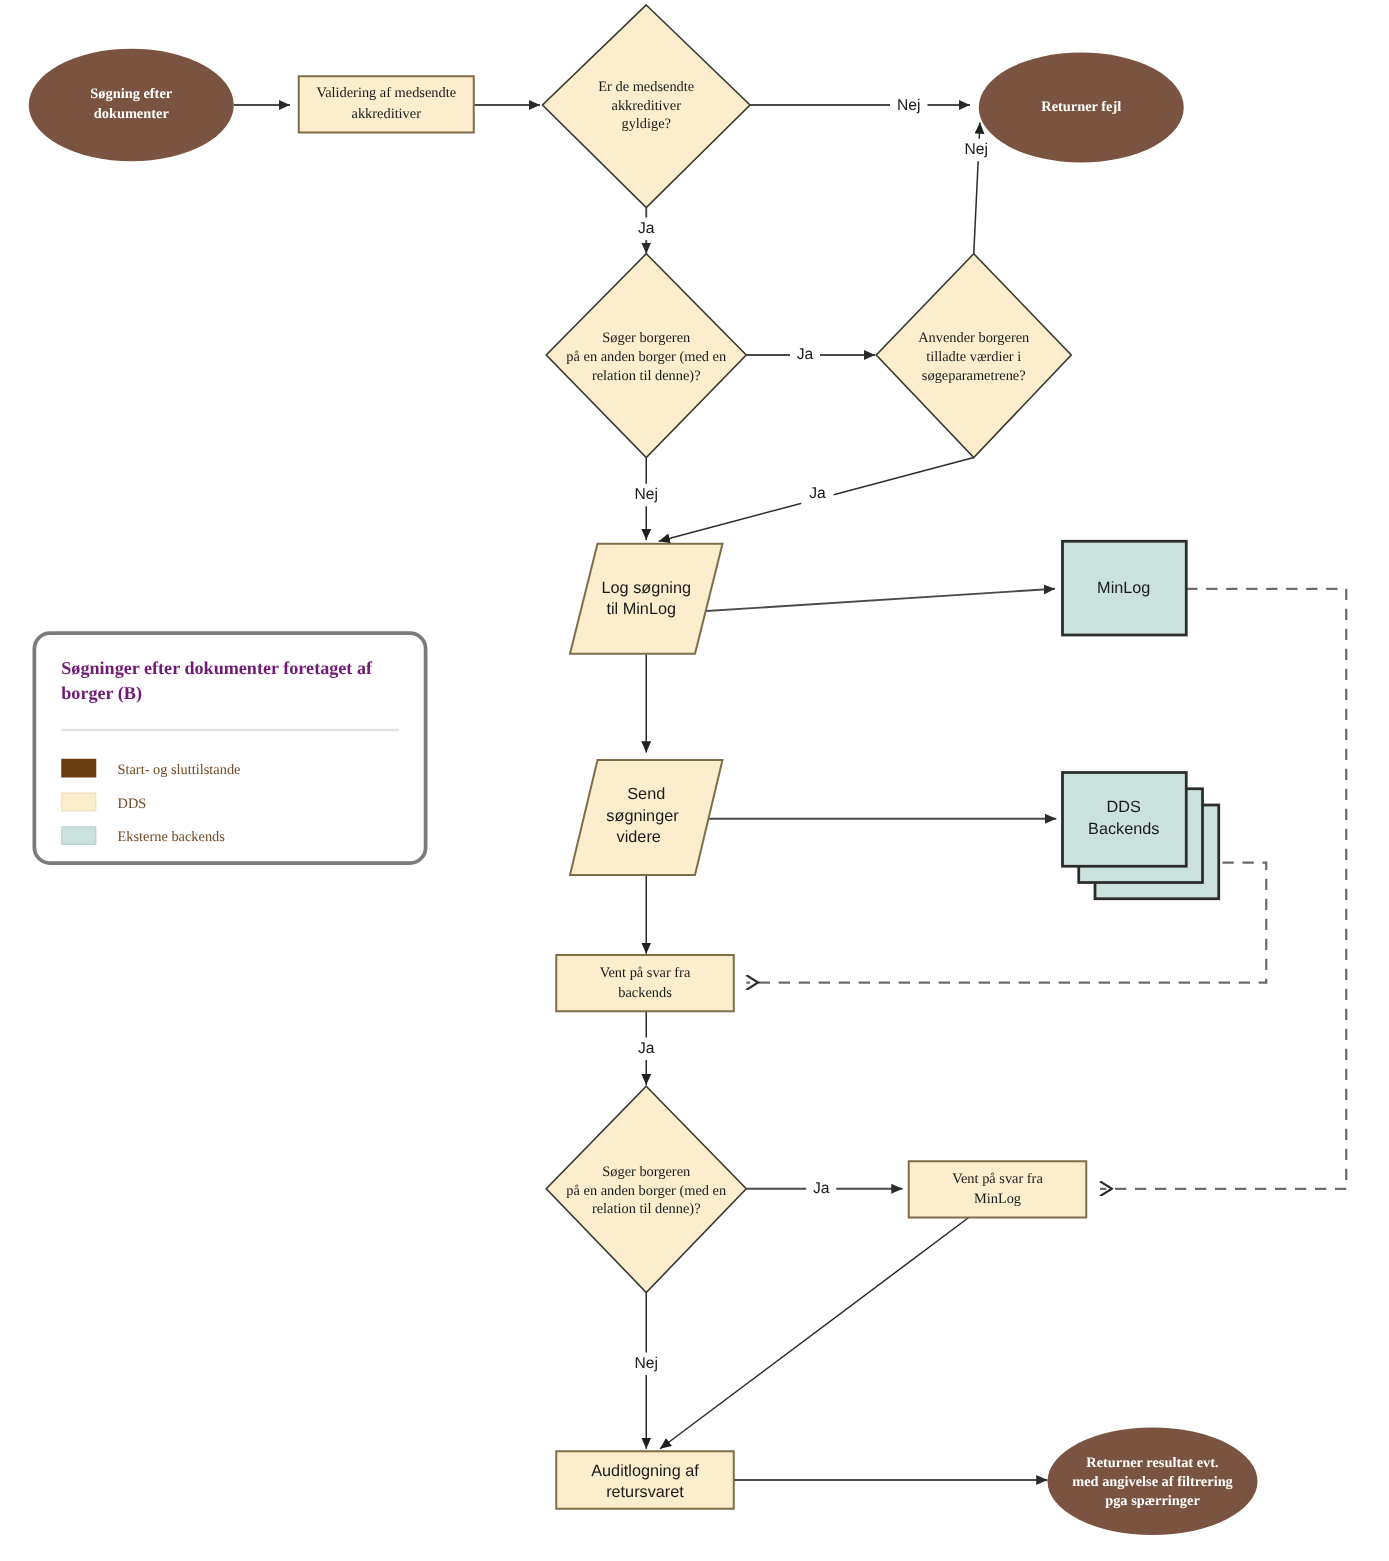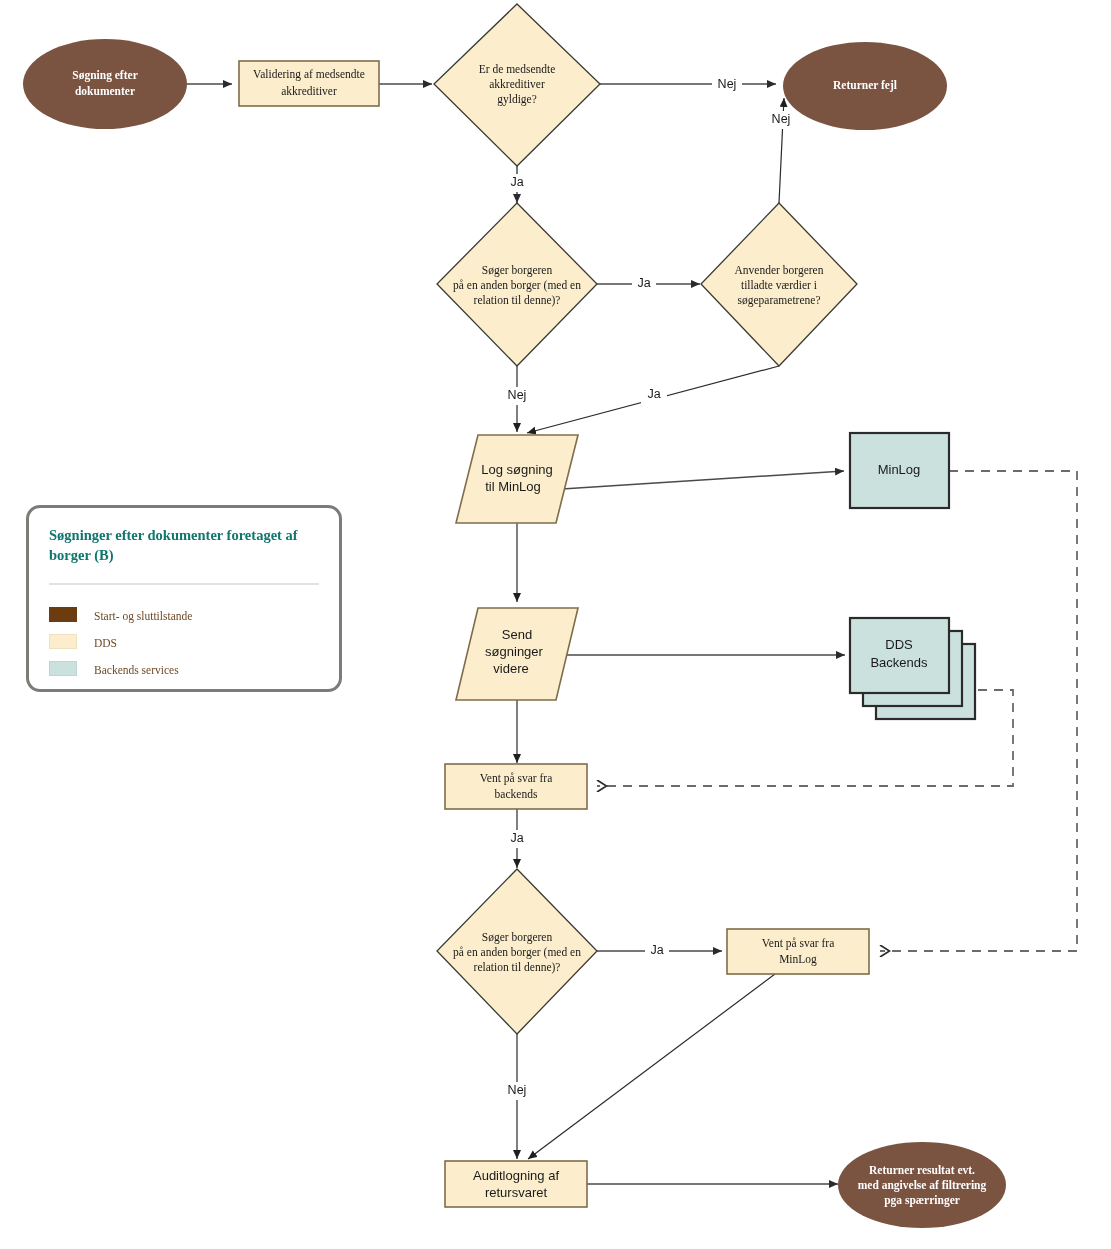--- a/index.html
+++ b/index.html
@@ -88,21 +88,21 @@
     box-sizing: border-box;
     background: #ffffff;
     border: 3px solid #7b7b78;
     border-radius: 14px;
     padding: 18px 20px 0 20px;
   }
   #legend-title {
     font-family: "Liberation Serif", serif;
     font-weight: bold;
     font-size: 14.5px;
-    color: #0f766e;
+    color: #701a75;
     line-height: 1.35;
     margin: 0 0 0 0;
     max-width: 270px;
   }
   #legend-divider {
     margin: 18px 0 10px 0;
     height: 2px;
     background: #e2e2e2;
   }
   .legend-row {
@@ -339,15 +339,15 @@
     <span class="legend-text">Start- og sluttilstande</span>
   </div>
 
   <div class="legend-row">
     <span class="legend-swatch" style="background-color: rgb(252, 238, 205); border: 1px solid rgb(239, 224, 194); box-sizing: border-box;"></span>
     <span class="legend-text">DDS</span>
   </div>
 
   <div class="legend-row">
     <span class="legend-swatch" style="background-color: rgb(203, 225, 222); border: 1px solid rgb(190, 214, 211); box-sizing: border-box;"></span>
-    <span class="legend-text">Backends services</span>
+    <span class="legend-text">Eksterne backends</span>
   </div>
 </div>
 
 </body></html>

